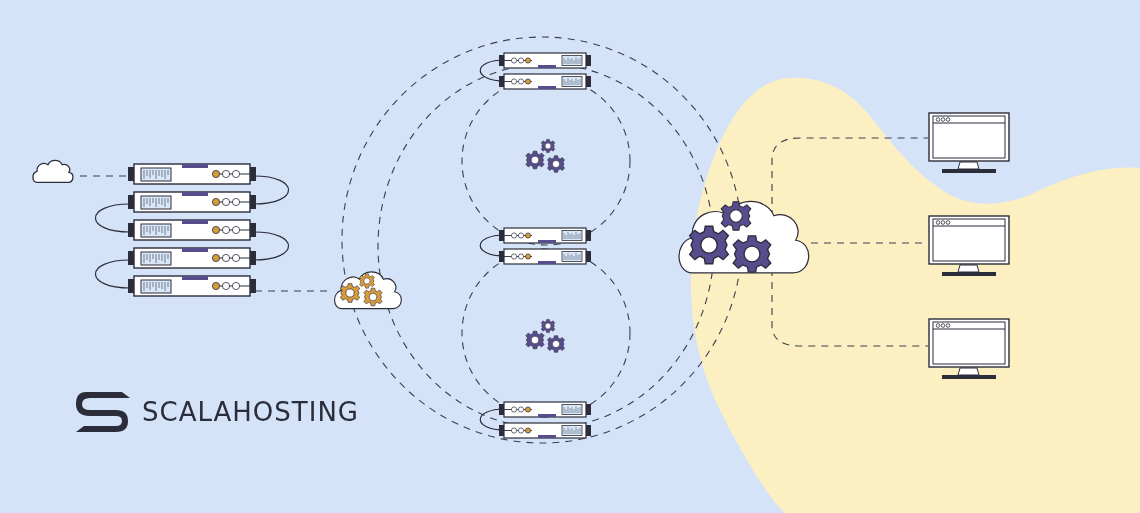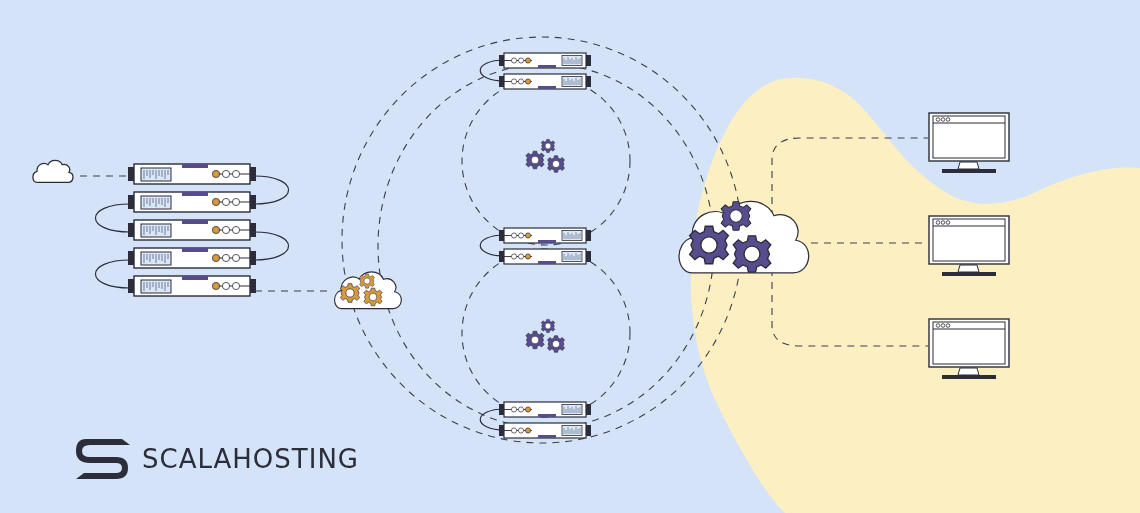--- a/index.html
+++ b/index.html
@@ -1,19 +1,19 @@
 <!DOCTYPE html>
 <html><head>
 <meta charset="utf-8">
 <style>
   html, body { margin:0; padding:0; }
   body { width:1140px; height:513px; overflow:hidden; background:#d5e3f8; font-family:"DejaVu Sans", sans-serif; }
   #stage { position:relative; width:1140px; height:513px; }
   #stage svg.main { position:absolute; left:0; top:0; }
-  .brand { position:absolute; left:72px; top:390px; display:flex; align-items:center; gap:10px;margin-top:47px; }
+  .brand { position:absolute; left:72px; top:390px; display:flex; align-items:center; gap:10px; }
   .brand-text { font-family:"DejaVu Sans", sans-serif; font-size:26px; letter-spacing:1px; color:#2b2d3a; }
 </style>
 </head>
 <body>
 
 <div id="stage">
 <svg class="main" width="1140" height="513" viewBox="0 0 1140 513" xmlns="http://www.w3.org/2000/svg">
   <defs>
 
     <g id="gear">

